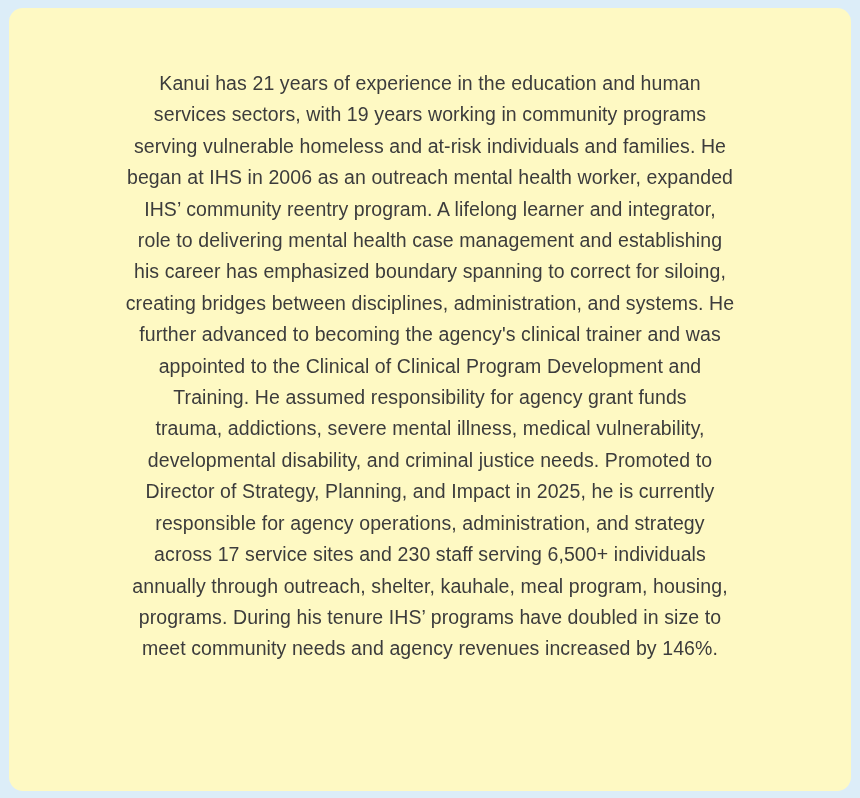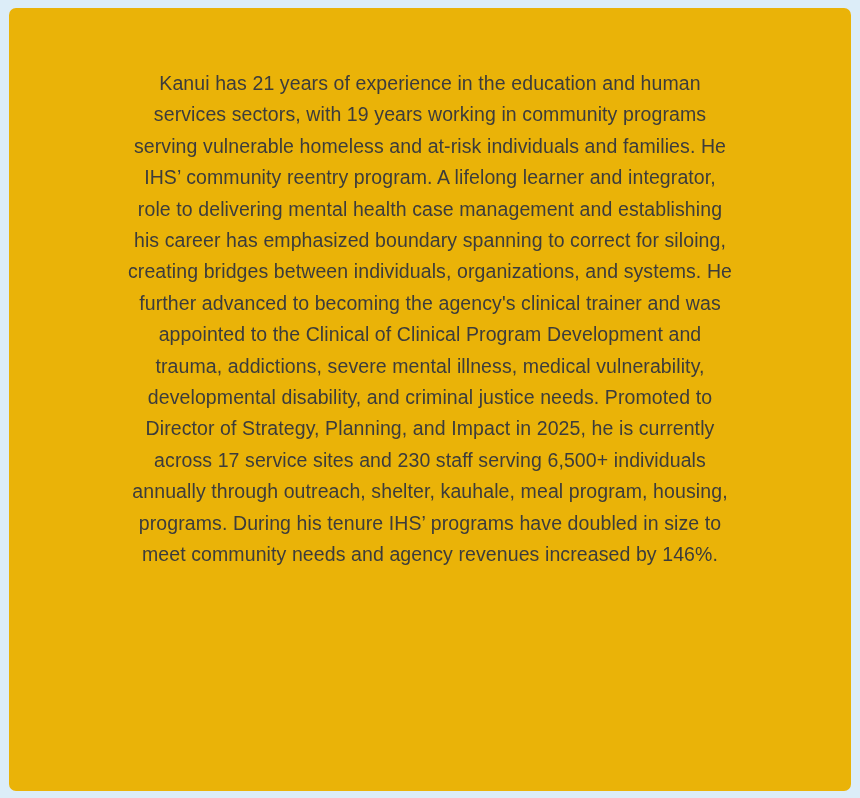--- a/index.html
+++ b/index.html
@@ -15,22 +15,22 @@
     font-family: "Liberation Sans", "DejaVu Sans", sans-serif;
     position: relative;
   }
 
   .card {
     position: absolute;
     left: 9px;
     top: 8px;
     right: 9px;
     bottom: 7px;
-    background: #eab308;
-    border-radius: 7px;
+    background: #fef9c3;
+    border-radius: 14px;
   }
 
   .bio {
     margin: 60px auto 0 auto;
     width: 720px;
     text-align: center;
     color: #3c3c3c;
     font-size: 19.5px;
     line-height: 31.4px;
     font-weight: 400;
@@ -42,27 +42,30 @@
   }
 </style>
 </head>
 <body>
 
 <div class="card">
   <div class="bio">
     <div class="bio-line">Kanui has 21 years of experience in the education and human</div>
     <div class="bio-line">services sectors, with 19 years working in community programs</div>
     <div class="bio-line">serving vulnerable homeless and at-risk individuals and families. He</div>
+    <div class="bio-line">began at IHS in 2006 as an outreach mental health worker, expanded</div>
     <div class="bio-line">IHS’ community reentry program. A lifelong learner and integrator,</div>
     <div class="bio-line">role to delivering mental health case management and establishing</div>
     <div class="bio-line">his career has emphasized boundary spanning to correct for siloing,</div>
-    <div class="bio-line">creating bridges between individuals, organizations, and systems. He</div>
+    <div class="bio-line">creating bridges between disciplines, administration, and systems. He</div>
     <div class="bio-line">further advanced to becoming the agency's clinical trainer and was</div>
     <div class="bio-line">appointed to the Clinical of Clinical Program Development and</div>
+    <div class="bio-line">Training. He assumed responsibility for agency grant funds</div>
     <div class="bio-line">trauma, addictions, severe mental illness, medical vulnerability,</div>
     <div class="bio-line">developmental disability, and criminal justice needs. Promoted to</div>
     <div class="bio-line">Director of Strategy, Planning, and Impact in 2025, he is currently</div>
+    <div class="bio-line">responsible for agency operations, administration, and strategy</div>
     <div class="bio-line">across 17 service sites and 230 staff serving 6,500+ individuals</div>
     <div class="bio-line">annually through outreach, shelter, kauhale, meal program, housing,</div>
     <div class="bio-line">programs. During his tenure IHS’ programs have doubled in size to</div>
     <div class="bio-line">meet community needs and agency revenues increased by 146%.</div>
   </div>
 </div>
 
 </body></html>

